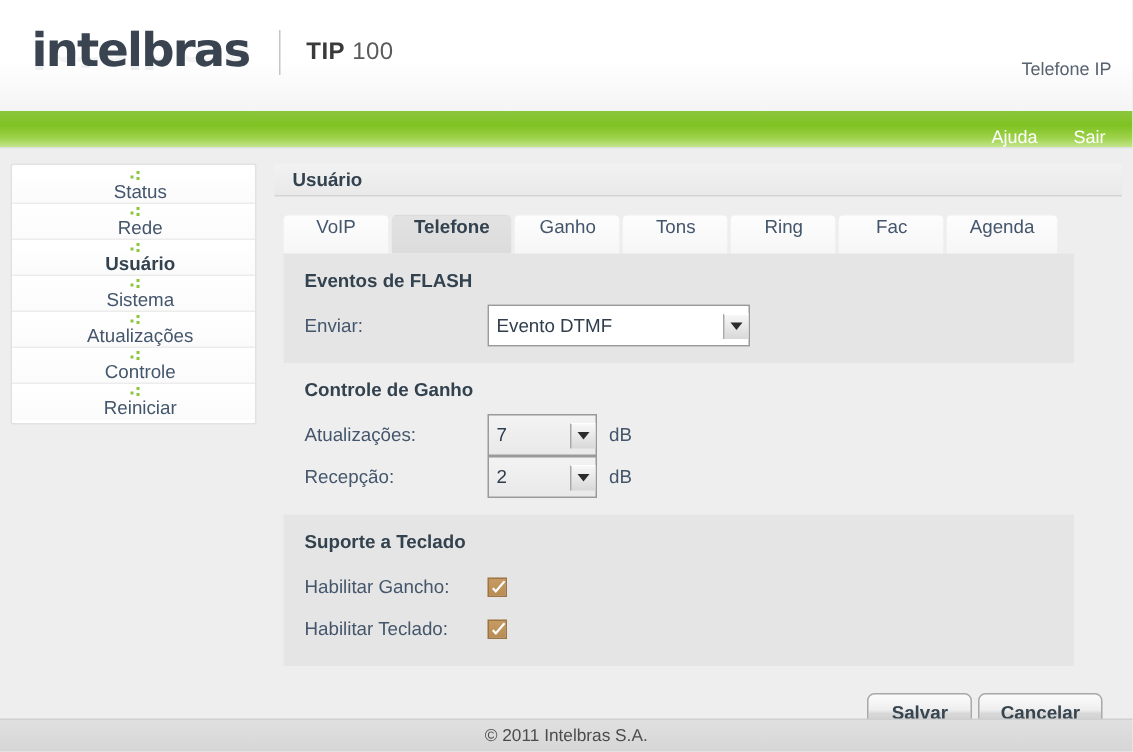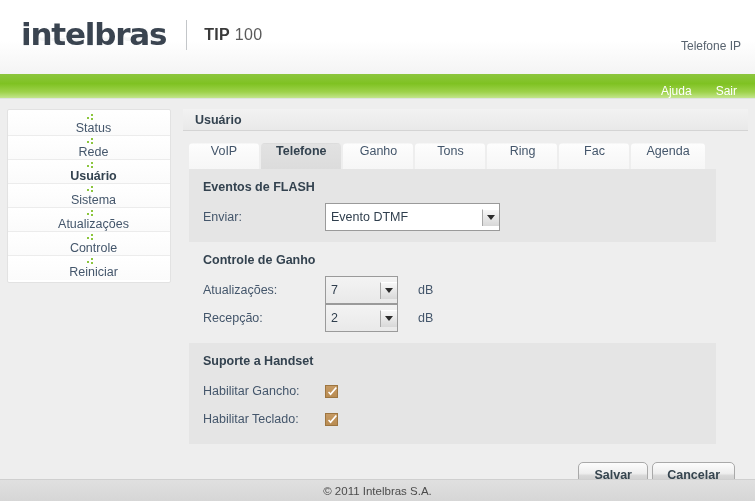--- a/index.html
+++ b/index.html
@@ -217,21 +217,21 @@
     margin-bottom: 4px;
   }
   .field-row:last-child { margin-bottom: 0; }
   .field-label {
     width: 122px;
     font-size: 12.5px;
     color: #44566b;
     flex: none;
   }
   .unit {
-    margin-left: 20px;
+    margin-left: 8px;
     font-size: 12.5px;
     color: #44566b;
   }
 
   
   .select {
     display: flex;
     align-items: center;
     border: 1px solid #9a9a9a;
     height: 28px;
@@ -455,21 +455,21 @@
         <div class="field-label">Recepção:</div>
         <div class="select narrow">
           <span class="sel-value">2</span>
           <span class="sel-arrow"></span>
         </div>
         <span class="unit">dB</span>
       </div>
     </div>
 
     <div class="section shaded">
-      <div class="section-head">Suporte a Handset</div>
+      <div class="section-head">Suporte a Teclado</div>
       <div class="field-row">
         <div class="field-label">Habilitar Gancho:</div>
         <div class="checkbox">
           <svg width="13" height="13" viewBox="0 0 13 13">
             <path d="M2 6.6 L4.6 9.4 L11 1.9 L9.7 1.1 L4.5 7.1 L3.1 5.5 Z" fill="#ffffff"></path>
           </svg>
         </div>
       </div>
       <div class="field-row">
         <div class="field-label">Habilitar Teclado:</div>

